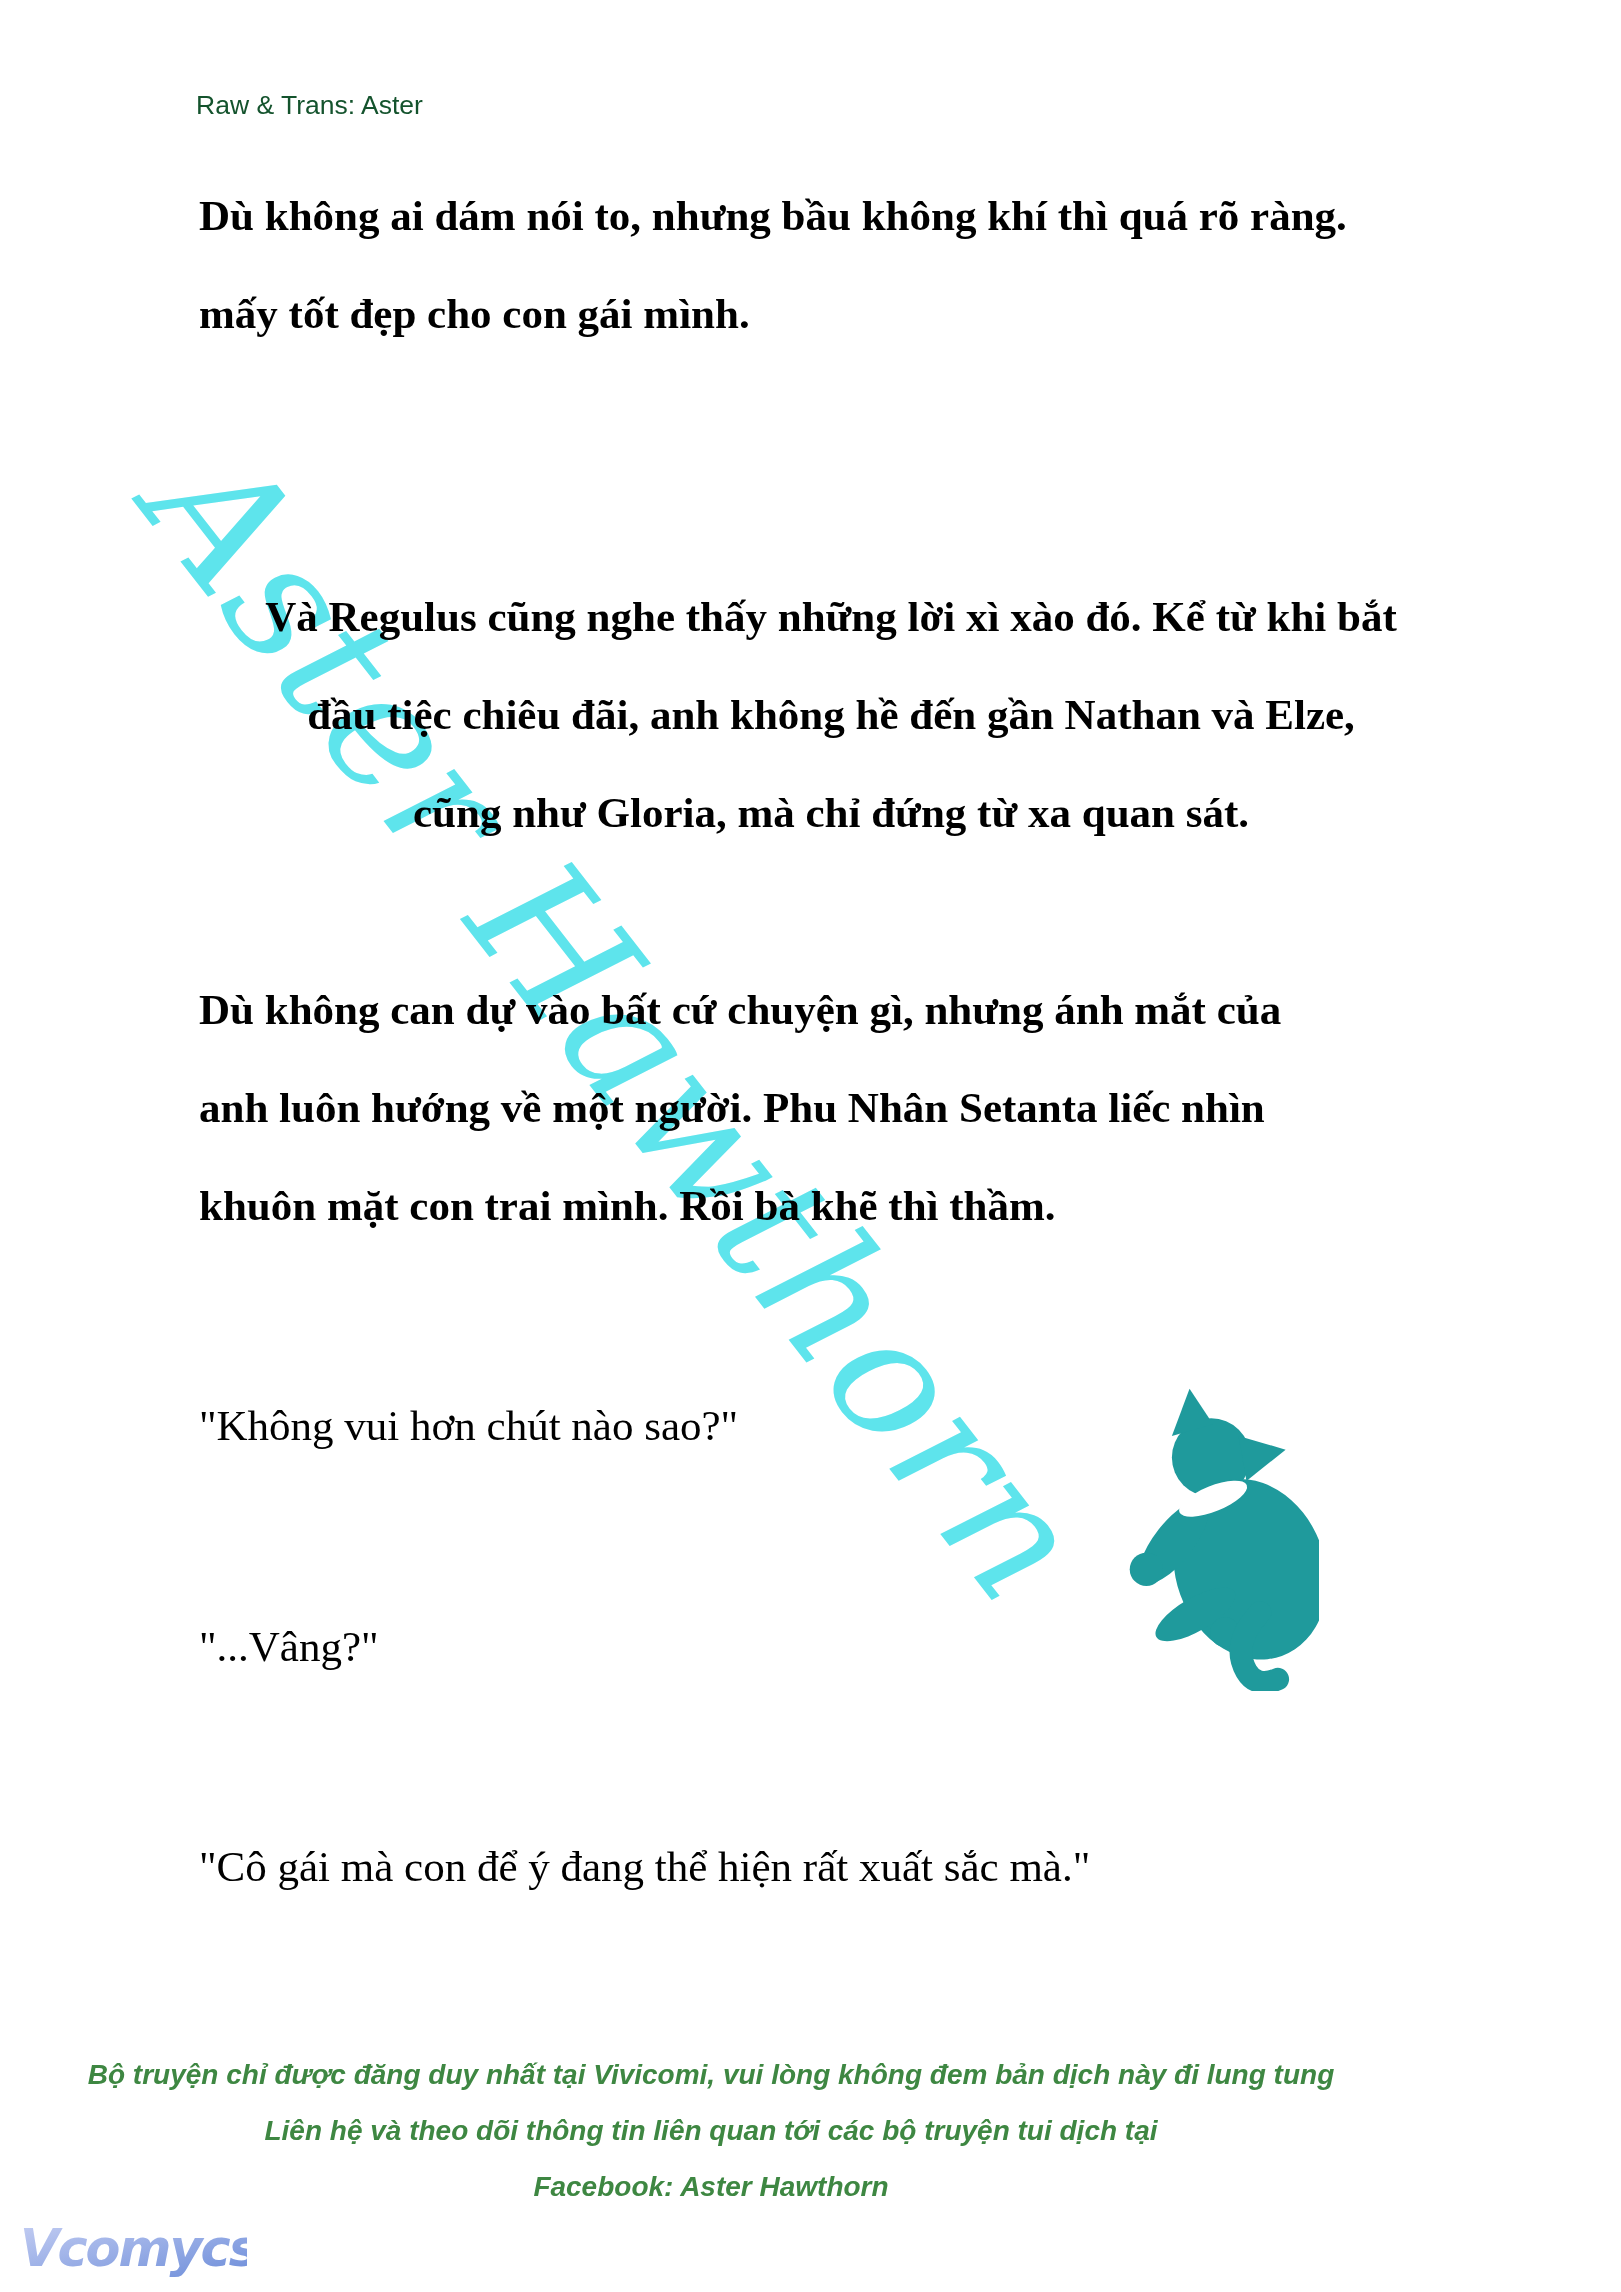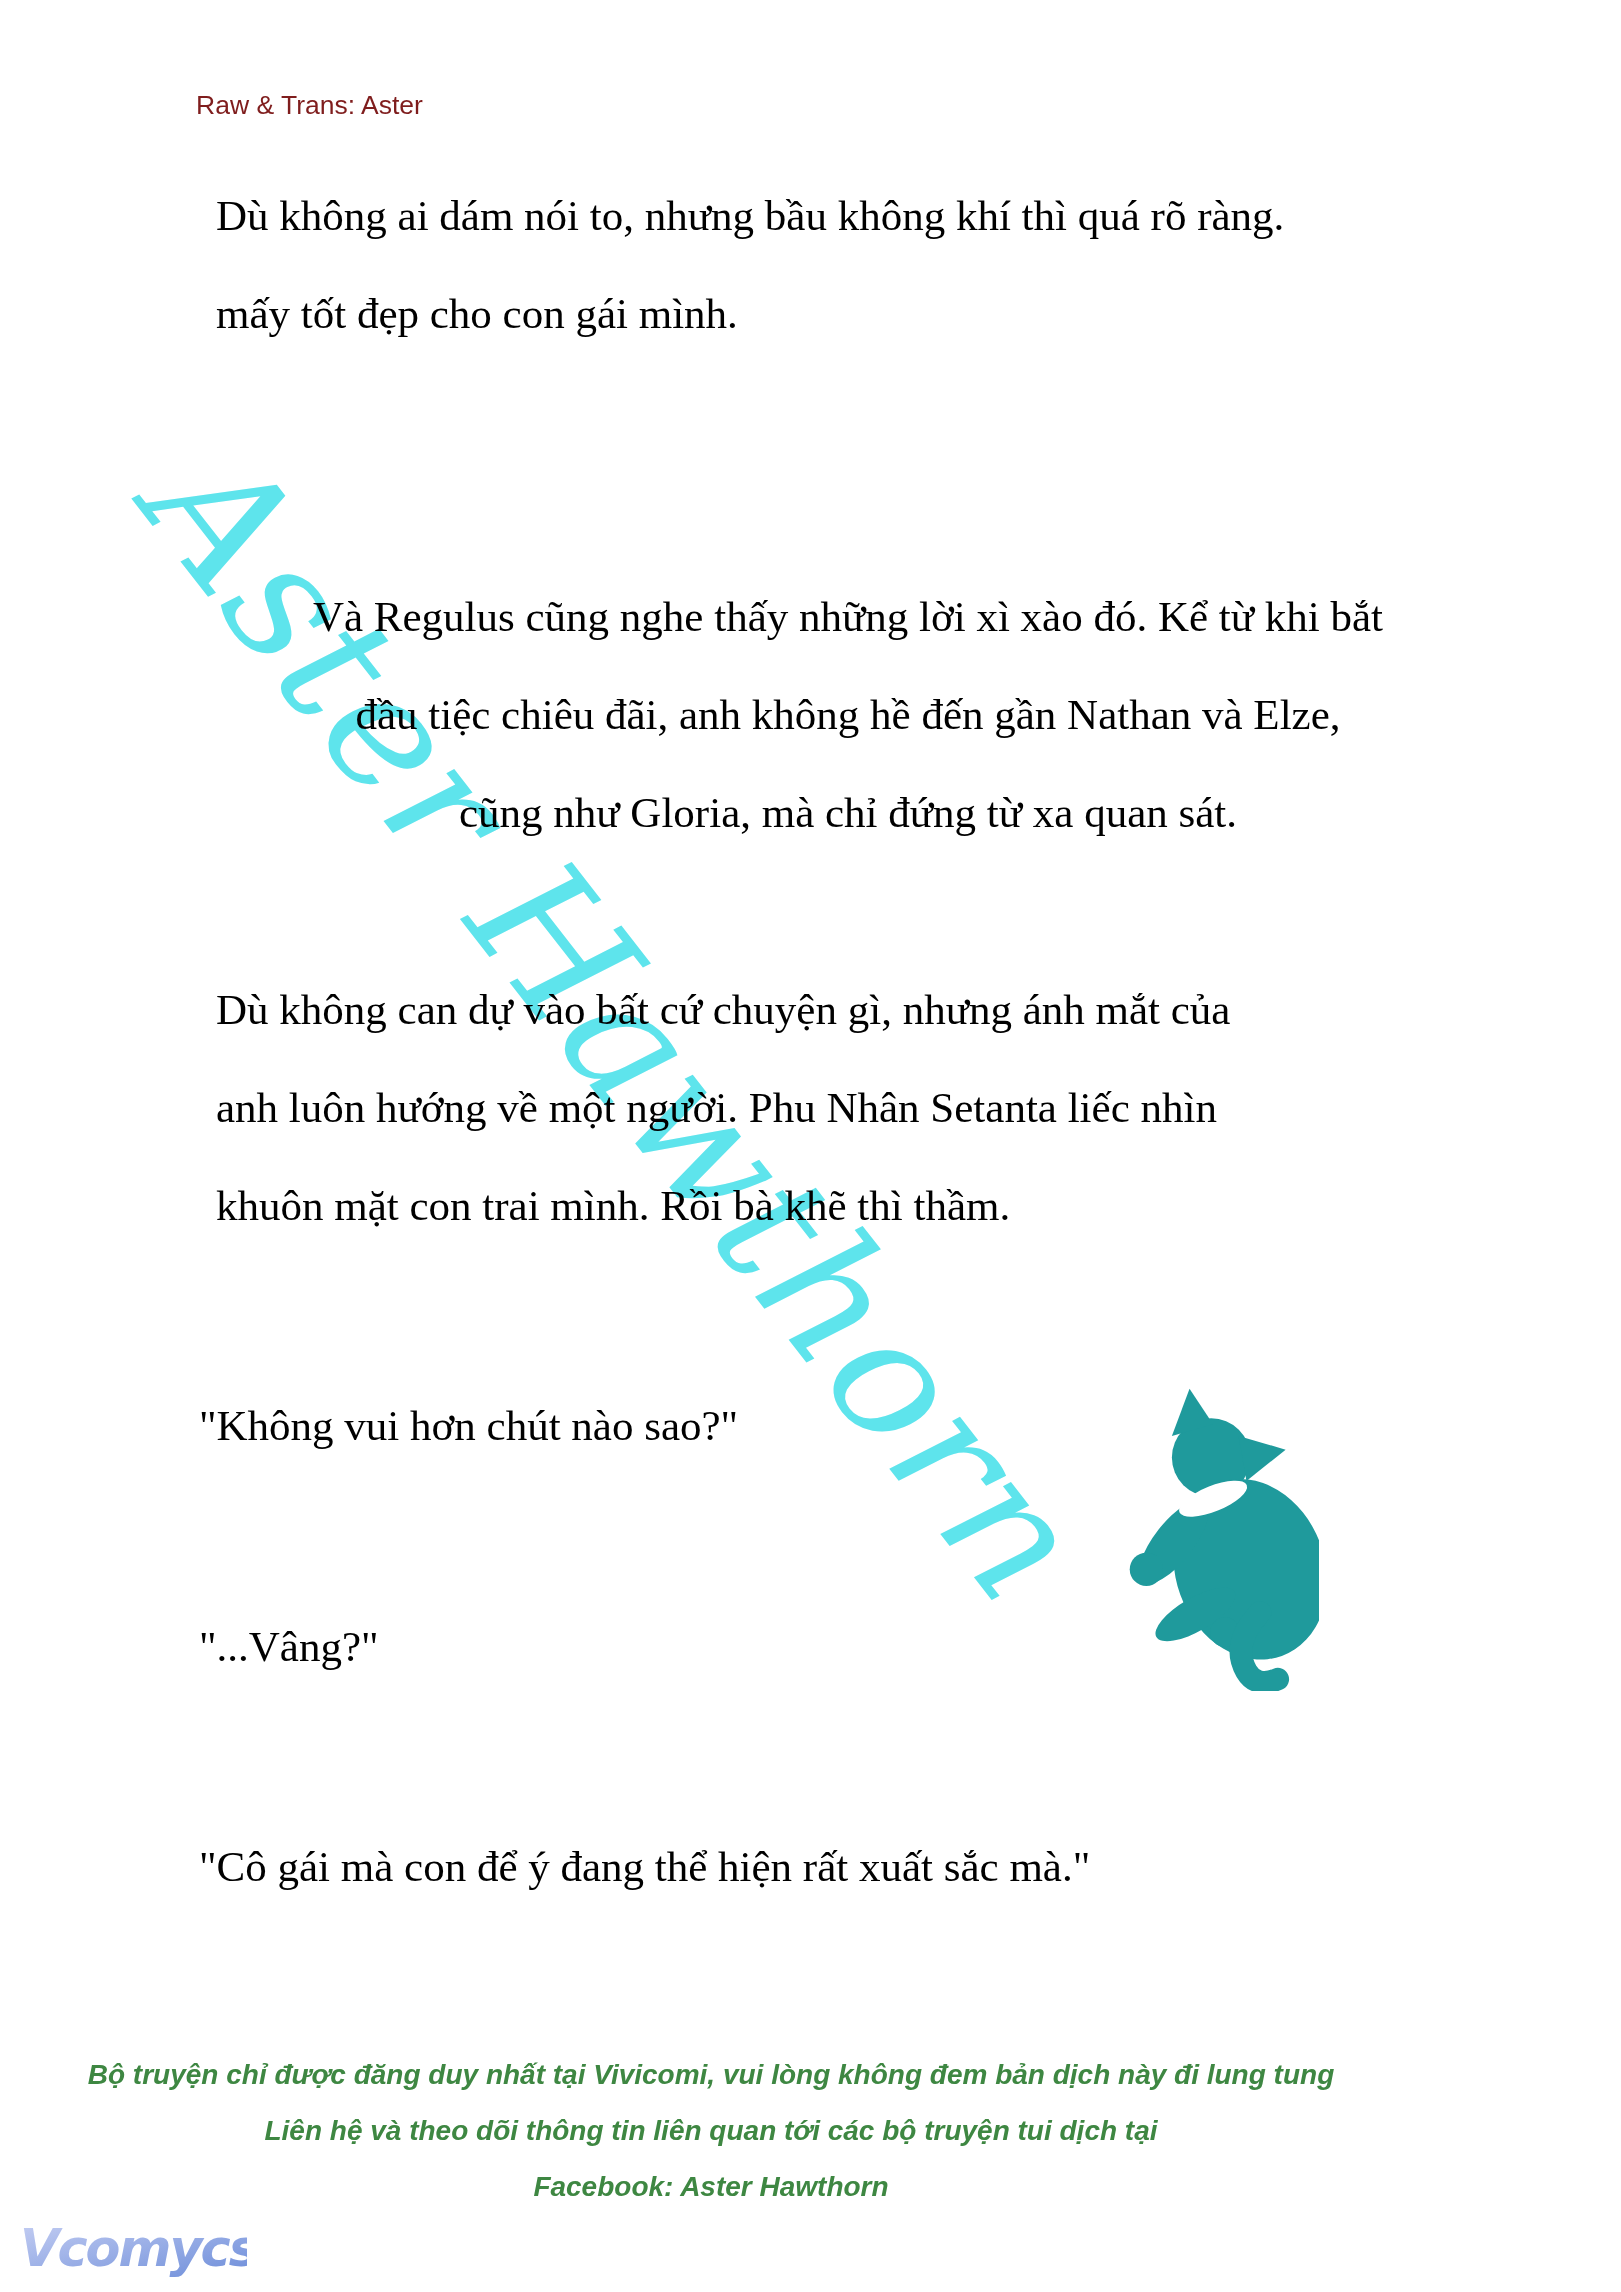--- a/index.html
+++ b/index.html
@@ -7,38 +7,39 @@
     position:relative;
     width:1621px;height:2293px;
     background:#ffffff;
     overflow:hidden;
     font-family:"Liberation Serif","DejaVu Serif",serif;
     color:var(--text,#000);
   }
   .header-credit{
     position:absolute;left:196px;top:90px;
     font-family:"Liberation Sans","DejaVu Sans",sans-serif;
-    font-size:26.5px;color:#7f1d1d;z-index:3;
+    font-size:26.5px;color:#14532d;z-index:3;
   }
   .watermark{
     position:absolute;left:263px;top:412px;
     font-family:"DejaVu Serif","Liberation Serif",serif;
     font-style:italic;
     font-size:169px;
     white-space:nowrap;
     color:var(--watermark,#5ee4ec);
     transform:rotate(52deg);
     transform-origin:0 0;
     z-index:1;
     letter-spacing:2px;
   }
   .para{
-    position:absolute;left:216px;width:1264px;
+    position:absolute;left:199px;width:1264px;
     font-size:43px;line-height:98px;
     z-index:2;
+    font-weight:bold;
   }
   .para.p1{top:167px;}
   .para.p2{top:568px;text-align:center;}
   .para.p3{top:961px;}
   .dialogue{
     position:absolute;left:199px;width:1264px;
     font-size:43px;line-height:98px;z-index:2;
   }
   .d1{top:1377px;}
   .d2{top:1598px;}

